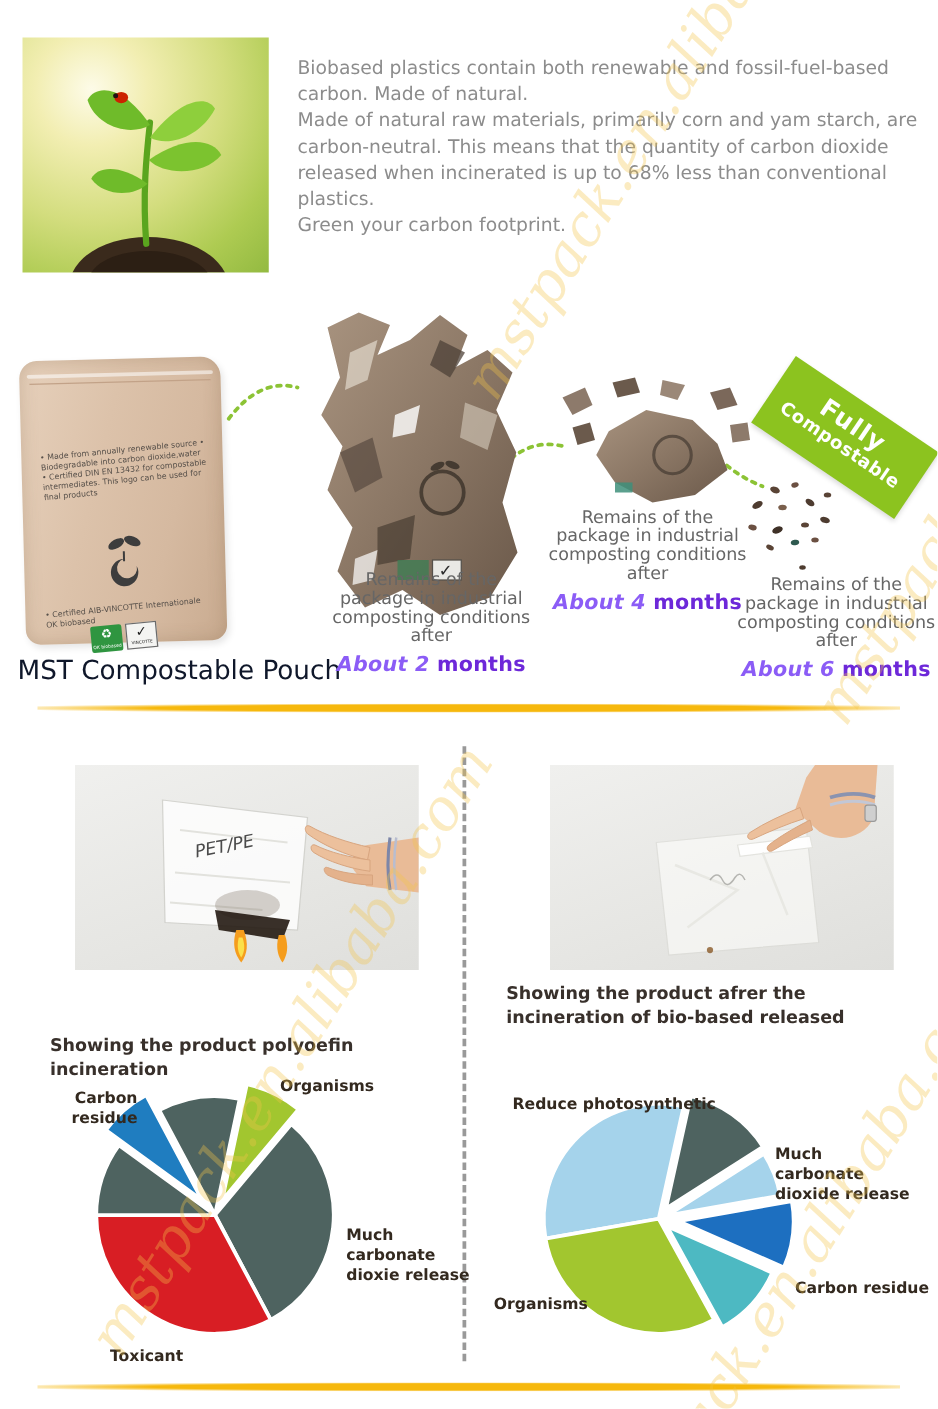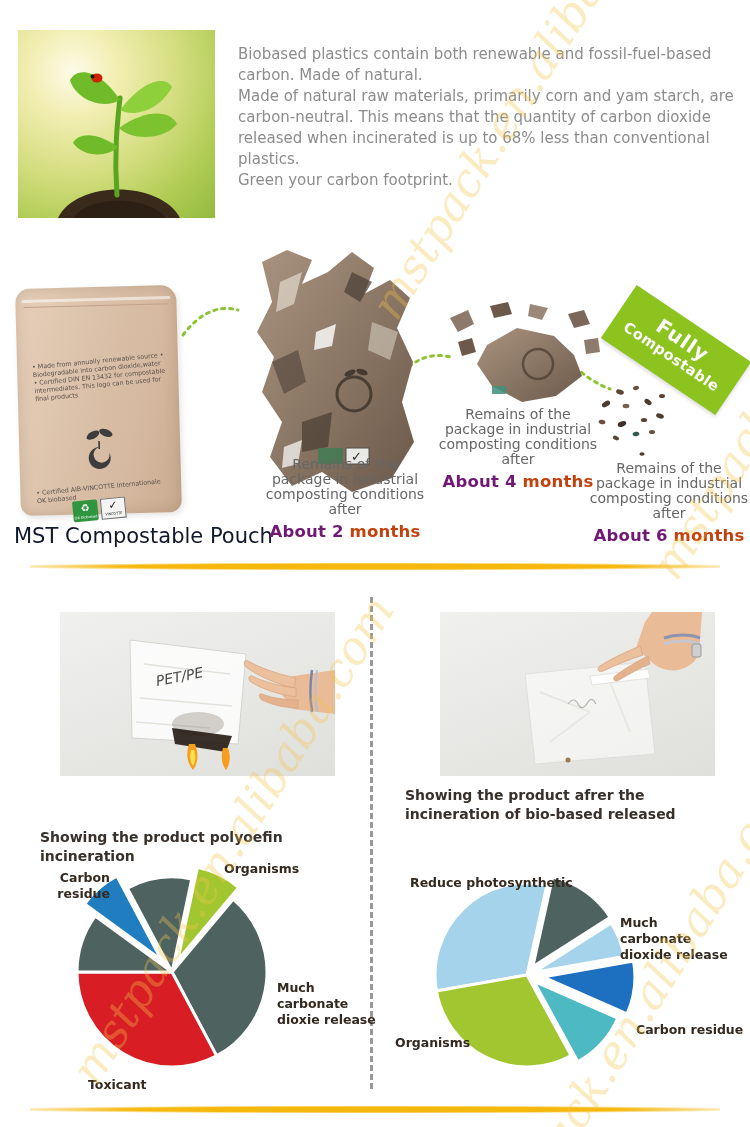--- a/index.html
+++ b/index.html
@@ -32,22 +32,22 @@
       font-size:10px;line-height:15px;}
   .logo-ok .cap{font-size:3.6px;line-height:4px;display:block;}
   .logo-vin{width:25px;height:21px;background:#f4f4f2;border:1px solid #6b6b6b;box-sizing:border-box;
       color:#222;text-align:center;font-size:11px;font-weight:bold;line-height:13px;}
   .logo-vin .cap{font-size:3.4px;line-height:4px;display:block;font-weight:normal;}
   .pouch-caption{position:absolute;left:14px;top:524px;font-size:21px;color:#0f172a;}
 
   .stage-img{position:absolute;}
   .stage-cap{position:absolute;width:162px;font-size:14px;line-height:15px;color:#666;text-align:center;}
   .about{font-size:16.5px;font-weight:bold;margin-top:7px;letter-spacing:.2px;}
-  .about .b{color:#701a75;}
-  .about .g{color:#c2410c;}
+  .about .b{color:#8b5cf6;font-style:italic;}
+  .about .g{color:#6d28d9;}
 
   .banner{position:absolute;left:607px;top:318px;width:138px;height:64px;background:#8cc31f;
       transform:rotate(34deg);color:#fff;text-align:center;box-shadow:1px 2px 4px rgba(0,0,0,.15);z-index:3;}
   .banner .l1{font-size:20px;font-weight:bold;margin-top:8px;letter-spacing:1px;}
   .banner .l2{font-size:14.5px;font-weight:bold;letter-spacing:.5px;}
 
   
   .h-divider{position:absolute;left:30px;width:690px;height:7px;
       background:radial-gradient(ellipse at center, #f6b80d 0%, #f6b80d 52%, rgba(246,184,13,0) 80%);}
   .v-divider{position:absolute;left:370px;top:597px;height:492px;border-left:3px dashed #999;}

